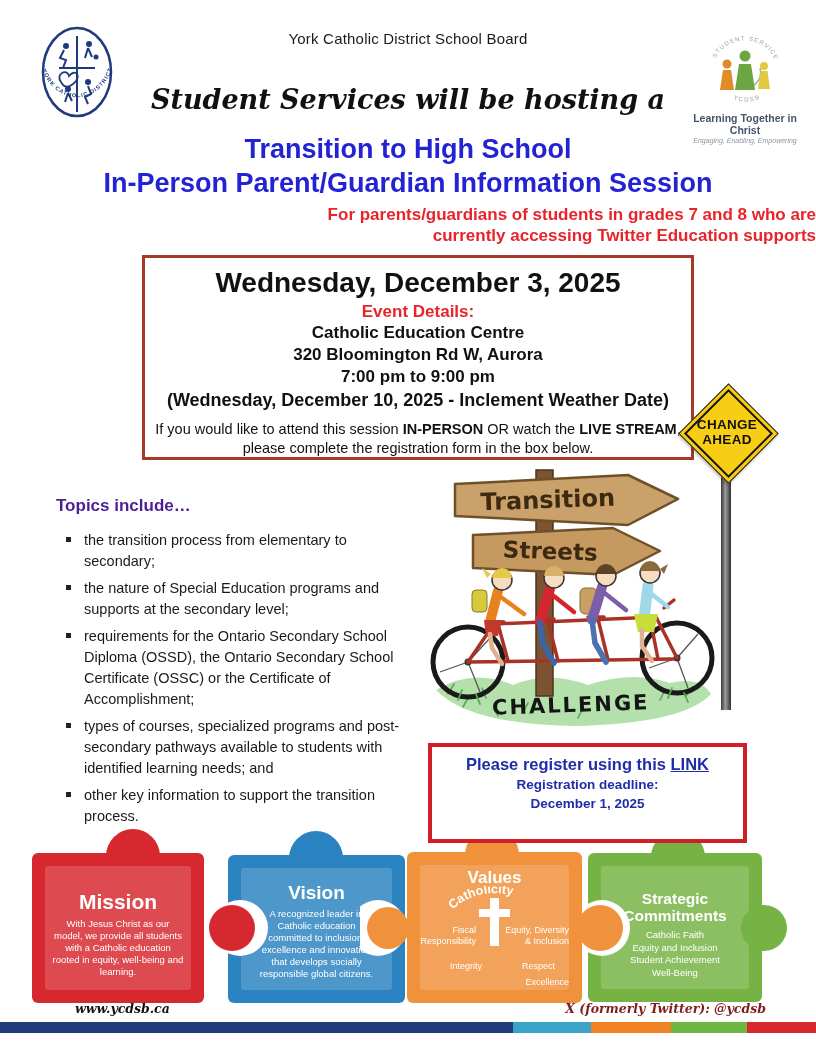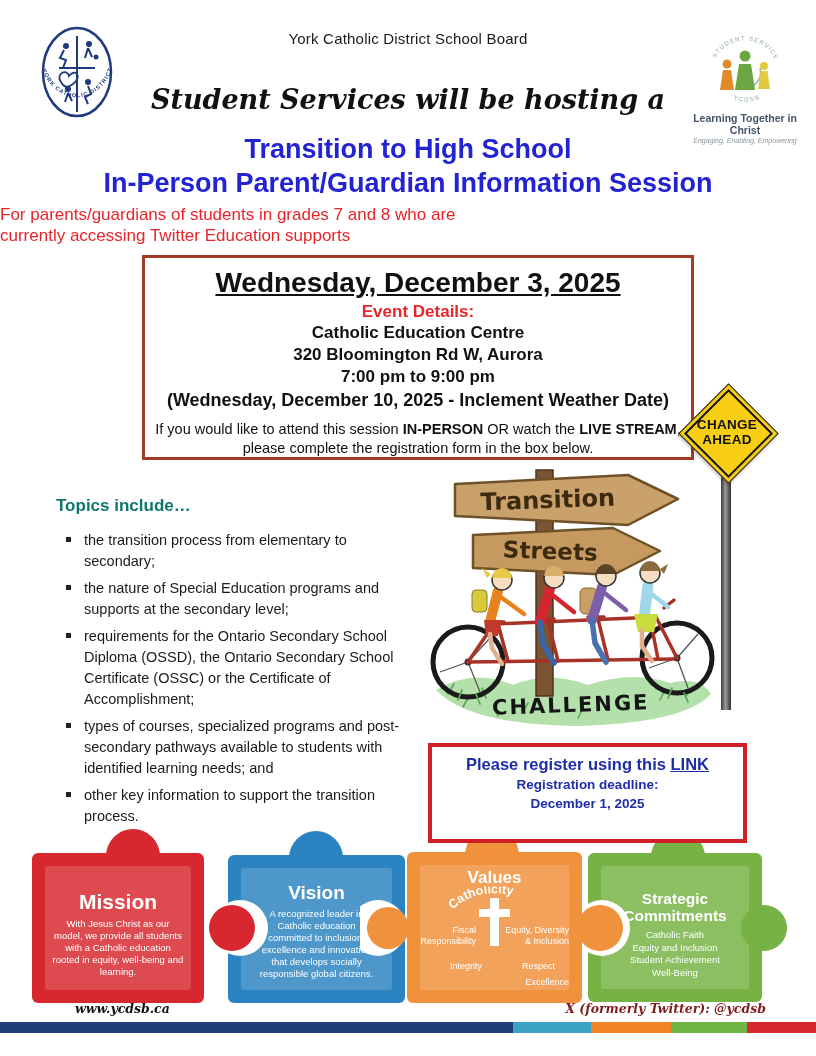--- a/index.html
+++ b/index.html
@@ -14,48 +14,48 @@
   .logo-right .ltc{font-size:10.5px;font-weight:bold;color:#44546a;margin-top:2px;}
   .logo-right .tag{font-size:7px;font-style:italic;color:#8a97a0;margin-top:1px;}
 
   .script-heading{position:absolute;top:84px;left:0;width:100%;text-align:center;
       font-family:"DejaVu Serif",serif;font-style:italic;font-weight:bold;
       font-size:27px;color:#111;}
 
   .title-blue{position:absolute;left:0;width:100%;text-align:center;
       font-size:27px;font-weight:bold;color:var(--title_blue);}
   .t1{top:134px;} .t2{top:168px;}
-  .subtitle-red{position:absolute;left:0;width:100%;text-align:left;
-      font-size:17px;font-weight:normal;color:var(--accent_red);line-height:21px;}
+  .subtitle-red{position:absolute;left:0;width:100%;text-align:right;
+      font-size:17px;font-weight:bold;color:var(--accent_red);line-height:21px;}
   .s1{top:204px;} .s2{top:225px;}
 
   
   .event-box{position:absolute;left:142px;top:255px;width:552px;height:205px;
       border:3px solid var(--event_border);box-sizing:border-box;text-align:center;z-index:1;}
-  .event-date{font-size:28px;font-weight:bold;color:#111;margin-top:9px;text-decoration:underline;}
+  .event-date{font-size:28px;font-weight:bold;color:#111;margin-top:9px;}
   .event-label{font-size:17px;font-weight:bold;color:var(--accent_red);margin-top:3px;}
   .event-line{font-size:17px;font-weight:bold;color:#111;line-height:22px;}
   .event-inclement{font-size:18px;font-weight:bold;color:#111;margin-top:2px;}
   .event-note{font-size:14.5px;color:#111;line-height:19px;margin-top:9px;}
 
   
   .sign-wrap{position:absolute;left:677px;top:383px;width:100px;height:100px;z-index:5;}
   .diamond{position:absolute;left:16px;top:15px;width:69px;height:69px;
       background:var(--sign_yellow);border:1.5px solid #222;transform:rotate(45deg);
       box-shadow:1px 2px 3px rgba(0,0,0,.25);}
   .diamond::after{content:"";position:absolute;inset:3px;border:2.5px solid #111;}
   .sign-text{position:absolute;left:0;top:34px;width:100px;text-align:center;
       font-size:13.5px;font-weight:800;color:#111;line-height:15px;letter-spacing:.3px;
       font-family:"Liberation Sans",sans-serif;}
   .pole{position:absolute;left:721px;top:478px;width:10px;height:232px;z-index:4;
       background:linear-gradient(90deg,#3a3a3a,#9a9a9a 45%,#2f2f2f);}
   .pole-cap{position:absolute;left:721px;top:470px;width:10px;height:9px;background:#b9af9c;border:1px solid #777;box-sizing:border-box;}
 
   
-  .topics-title{position:absolute;left:56px;top:496px;font-size:17px;font-weight:bold;color:#0f766e;}
+  .topics-title{position:absolute;left:56px;top:496px;font-size:17px;font-weight:bold;color:#4c1d95;}
   .topics-list{position:absolute;left:64px;top:530px;width:352px;margin:0;padding:0;list-style:none;}
   .topics-list li{position:relative;padding-left:20px;font-size:14.5px;color:#1a1a1a;
       line-height:21px;margin-bottom:6px;}
   .topics-list li::before{content:"";position:absolute;left:2px;top:7px;width:5px;height:5px;background:#222;}
 
   
   .register-box{position:absolute;left:428px;top:743px;width:319px;height:100px;
       border:4px solid var(--register_border);box-sizing:border-box;text-align:center;z-index:2;background:#fff;}
   .reg-line1{font-size:16.5px;font-weight:bold;color:var(--register_text);margin-top:8px;}
   .reg-line1 a{color:var(--register_text);text-decoration:underline;}

